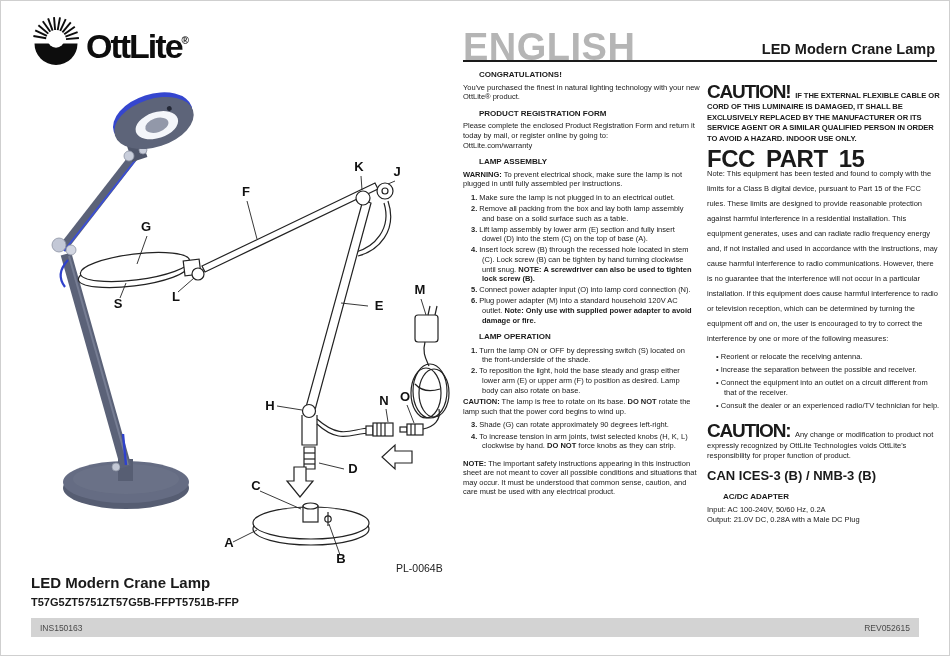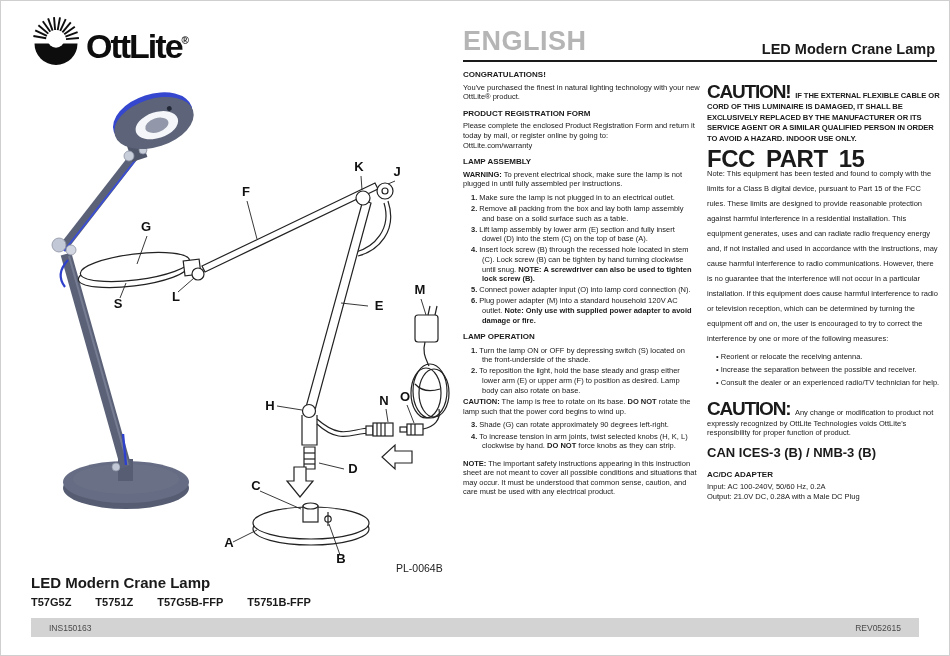--- a/index.html
+++ b/index.html
@@ -3,29 +3,29 @@
 <meta charset="utf-8">
 <style>
   *{margin:0;padding:0;box-sizing:border-box}
   html,body{background:#ededed;font-family:"Liberation Sans",sans-serif;color:#1a1a1a}
   .page{position:relative;width:950px;height:656px;background:#fff;border:1px solid #cfcfcf;overflow:hidden;margin:0 auto}
 
   
   .logo{position:absolute;left:28px;top:13px;display:flex;align-items:flex-end}
   .logo-text{font-size:34px;font-weight:bold;letter-spacing:-2px;color:#0d0d0d;margin-left:3px}
   .logo-reg{font-size:10px;font-weight:bold;vertical-align:14px}
-  .english{position:absolute;left:462px;top:25px;font-size:27px;font-weight:bold;color:#b5b5b5;letter-spacing:.5px}
+  .english{position:absolute;left:462px;top:25px;font-size:38px;font-weight:bold;color:#b5b5b5;letter-spacing:.5px}
   .top-title{position:absolute;right:14px;top:40px;font-size:14.5px;font-weight:bold}
   .rule{position:absolute;left:462px;top:59px;width:474px;height:2px;background:#1a1a1a}
 
   
   .col{position:absolute;font-size:7.5px;line-height:9.6px}
   .col-mid{left:462px;top:69px;width:240px}
   .col-right{left:706px;top:80px;width:234px}
-  .h4{font-size:8px;font-weight:bold;margin:7px 0 3px}
+  .h4{font-size:8px;font-weight:bold;margin:7px 16px 3px}
   .col-mid .h4:first-child{margin-top:0}
   .para{margin-bottom:4px}
   .b{font-weight:bold}
   .url{display:block}
   .steps{list-style:none;margin:4px 8px 2px}
   .steps li{padding-left:11px;text-indent:-11px;margin-bottom:1.5px}
   .num{font-weight:bold;padding-right:2px}
   .flush{margin:2px 0 2px}
   .big-head{font-size:19px;font-weight:bold;letter-spacing:-1.2px;line-height:21px;padding-right:3px}
   .caps{font-weight:bold;font-size:7.6px;letter-spacing:-.1px}
@@ -40,23 +40,23 @@
   .caution2{margin-top:10px;line-height:9.6px}
   .ices{font-weight:bold;font-size:13px;margin-top:10px}
   .adapter{margin-top:12px}
   .adapter-line{line-height:9.8px}
 
   
   .diagram{position:absolute;left:25px;top:78px}
 
   
   .footer-title{position:absolute;left:30px;top:573px;font-size:15px;font-weight:bold}
-  .models{position:absolute;left:30px;top:595px;display:flex;gap:24px;font-size:11px;font-weight:bold}
+  .models{position:absolute;left:30px;top:595px;display:flex;font-size:11px;font-weight:bold}
   .part-number{position:absolute;left:395px;top:561px;font-size:10.5px;color:#222}
-  .footer-bar{position:absolute;left:30px;top:617px;width:888px;height:19px;background:#d3d3d3;display:flex;justify-content:space-between;align-items:center;padding:0 18px;font-size:8.5px;color:#4a4a4a}
+  .footer-bar{position:absolute;left:30px;top:617px;width:888px;height:19px;background:#d3d3d3;display:flex;justify-content:space-between;align-items:center;padding:0 9px;font-size:8.5px;color:#4a4a4a}
 </style>
 </head>
 <body>
 
 <div class="page">
 
   <div class="logo">
     <svg width="54" height="52" viewBox="0 0 54 52">
       <g transform="translate(27,26)">
         <g stroke="#0d0d0d" stroke-width="1.9">
@@ -233,20 +233,21 @@
 
   <div class="col col-right">
     <p class="caution1"><span class="big-head">CAUTION!</span><span class="caps"> IF THE EXTERNAL FLEXIBLE CABLE OR CORD OF THIS LUMINAIRE IS DAMAGED, IT SHALL BE EXCLUSIVELY REPLACED BY THE MANUFACTURER OR ITS SERVICE AGENT OR A SIMILAR QUALIFIED PERSON IN ORDER TO AVOID A HAZARD. INDOOR USE ONLY.</span></p>
 
     <div class="fcc-title">FCC PART 15</div>
     <p class="fcc-body">Note: This equipment has been tested and found to comply with the limits for a Class B digital device, pursuant to Part 15 of the FCC rules. These limits are designed to provide reasonable protection against harmful interference in a residential installation. This equipment generates, uses and can radiate radio frequency energy and, if not installed and used in accordance with the instructions, may cause harmful interference to radio communications. However, there is no guarantee that the interference will not occur in a particular installation. If this equipment does cause harmful interference to radio or television reception, which can be determined by turning the equipment off and on, the user is encouraged to try to correct the interference by one or more of the following measures:</p>
     <ul class="bullets">
 
     <li>Reorient or relocate the receiving antenna.</li>
         <li>Increase the separation between the possible and receiver.</li>
+        <li>Connect the equipment into an outlet on a circuit different from that of the receiver.</li>
         <li>Consult the dealer or an experienced radio/TV technician for help.</li>
       </ul>
 
     <p class="caution2"><span class="big-head">CAUTION:</span><span> Any change or modification to product not expressly recognized by OttLite Technologies voids OttLite's responsibility for proper function of product.</span></p>
 
     <div class="ices">CAN ICES-3 (B) / NMB-3 (B)</div>
 
     <div class="adapter">
       <div class="h4">AC/DC ADAPTER</div>
       <div class="adapter-line">Input:  AC 100-240V, 50/60 Hz, 0.2A</div>

